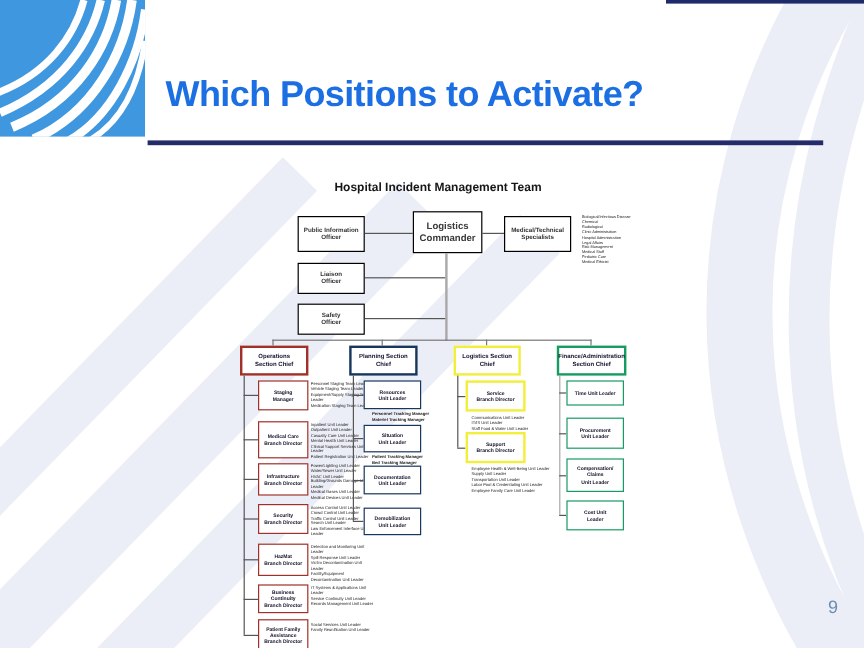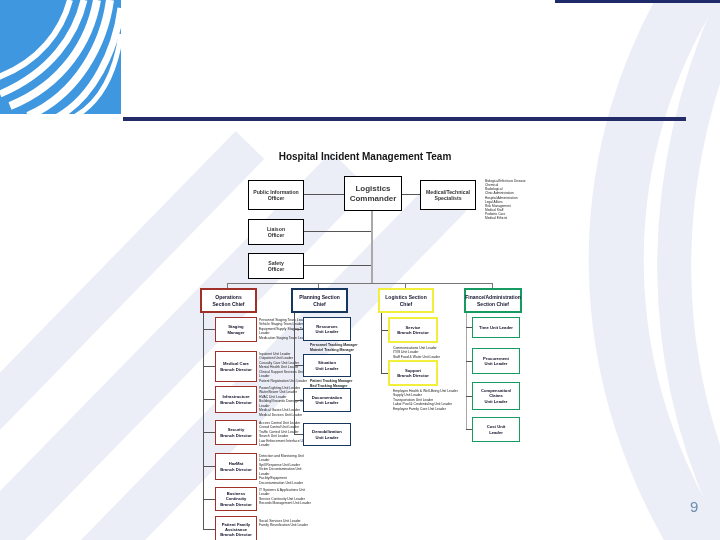--- a/index.html
+++ b/index.html
@@ -49,20 +49,21 @@
   <svg class="logo" width="121" height="114" viewBox="0 0 121 114">
     <rect x="0" y="0" width="121" height="114" fill="#3F97E0"></rect>
     <path d="M 70 0 C 62 30 40 62 -4 78" fill="none" stroke="#ffffff" stroke-width="6"></path>
     <path d="M 84 0 C 76 34 52 72 0 94" fill="none" stroke="#ffffff" stroke-width="7"></path>
     <path d="M 97 0 C 90 40 64 84 10 106" fill="none" stroke="#ffffff" stroke-width="8"></path>
     <path d="M 110 0 C 104 44 78 94 28 116" fill="none" stroke="#ffffff" stroke-width="8"></path>
     <path d="M 121 8 C 116 48 94 100 52 120" fill="none" stroke="#ffffff" stroke-width="7"></path>
     <path d="M 121 34 C 117 62 106 98 76 116" fill="none" stroke="#ffffff" stroke-width="5"></path>
   </svg>
 
+  <h1 class="title">Which Positions to Activate?</h1>
   <div class="underline"></div>
 
   <div class="chart">
 
     <div class="chart-title">Hospital Incident Management Team</div>
 
     <div class="box ic" style="left:344px;top:154px;width:58px;height:35px;">Logistics
 Commander</div>
     <div class="box officer" style="left:248px;top:158px;width:56px;height:30px;">Public Information
 Officer</div>

